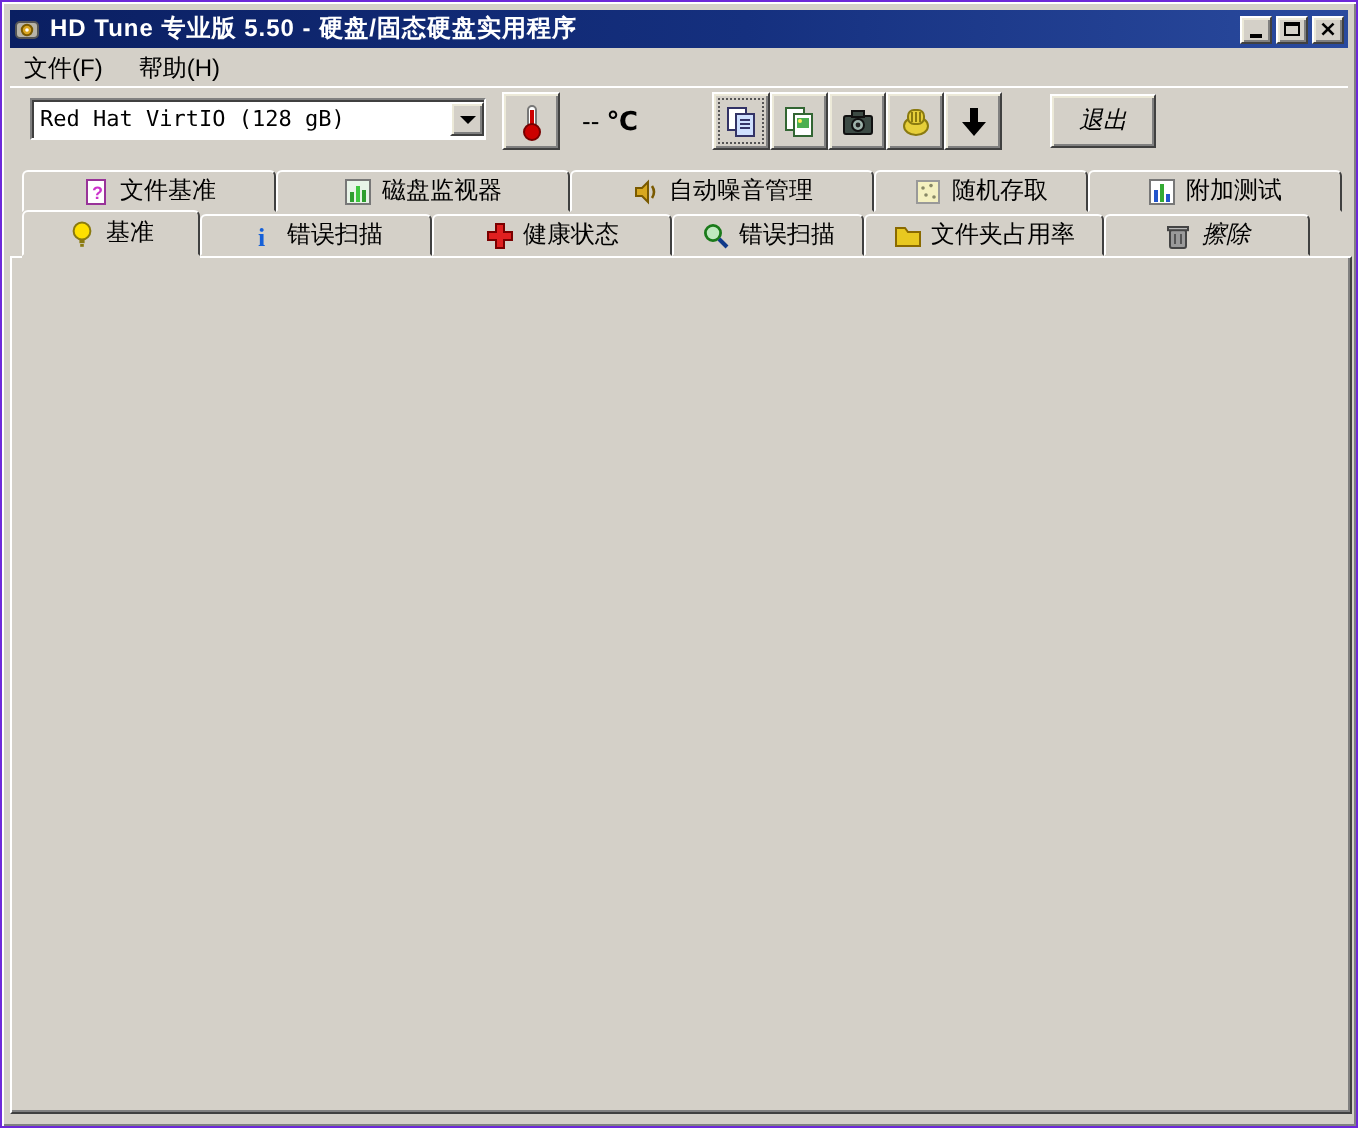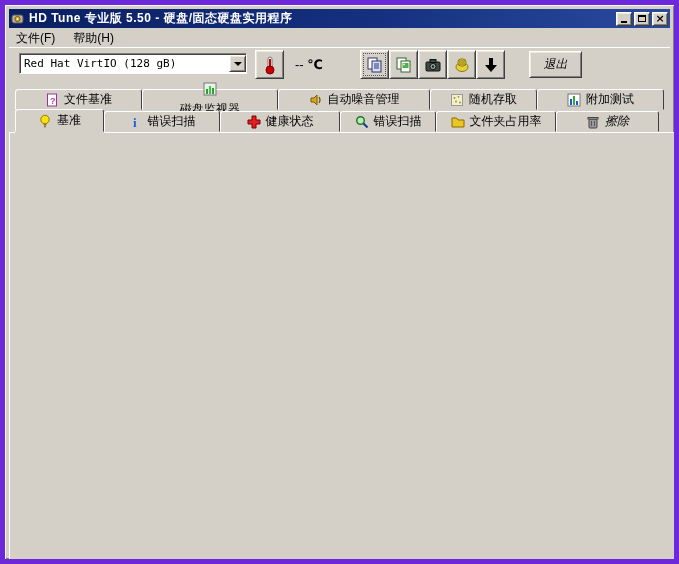--- a/index.html
+++ b/index.html
@@ -1,20 +1,20 @@
 <!DOCTYPE html>
 <html><head>
 <meta charset="utf-8">
 <style>
   html,body{margin:0;padding:0;background:#f0edf5;}
   *{box-sizing:border-box;}
   #window{
     position:relative;width:679px;height:564px;
     background:#d4d0c8;
-    border:5px solid #6d28d9;
+    border:1px solid #6d28d9;
     box-shadow: inset 1px 1px 0 #ffffff, inset -1px -1px 0 #808080, inset 2px 2px 0 #d4d0c8;
     font-family:"Liberation Sans","DejaVu Sans",sans-serif;
     font-size:12px;color:#000;overflow:hidden;
   }
   
   .titlebar{
     position:absolute;left:4px;top:4px;right:4px;height:19px;
     background:linear-gradient(90deg,#0a1f62 0%,#15307f 55%,#2a4a9e 100%);
     display:flex;align-items:center;padding:0 2px;color:#fff;
   }
@@ -197,21 +197,21 @@
   <div class="tabrow tabrow-top" id="tabsTop">
       <div class="tab" style="width: 127px;">
         <span class="tabicon">
           <svg width="14" height="14">
             <rect x="2.5" y="1" width="9" height="12" fill="#fff" stroke="#993399"></rect>
             <text x="5" y="10.5" font-size="9" font-weight="bold" fill="#cc33cc">?</text>
           </svg>
         </span>
         <span>文件基准</span>
       </div>
-      <div class="tab" style="width: 136px; flex-direction: column;">
+      <div class="tab" style="width: 147px;">
         <span class="tabicon">
           <svg width="14" height="14">
             <rect x="1" y="1" width="12" height="12" fill="#e8f4e8" stroke="#777"></rect>
             <rect x="3" y="7" width="2" height="5" fill="#2e9e2e"></rect>
             <rect x="6" y="4" width="2" height="8" fill="#3ec63e"></rect>
             <rect x="9" y="6" width="2" height="6" fill="#2e9e2e"></rect>
           </svg>
         </span>
         <span>磁盘监视器</span>
       </div>

